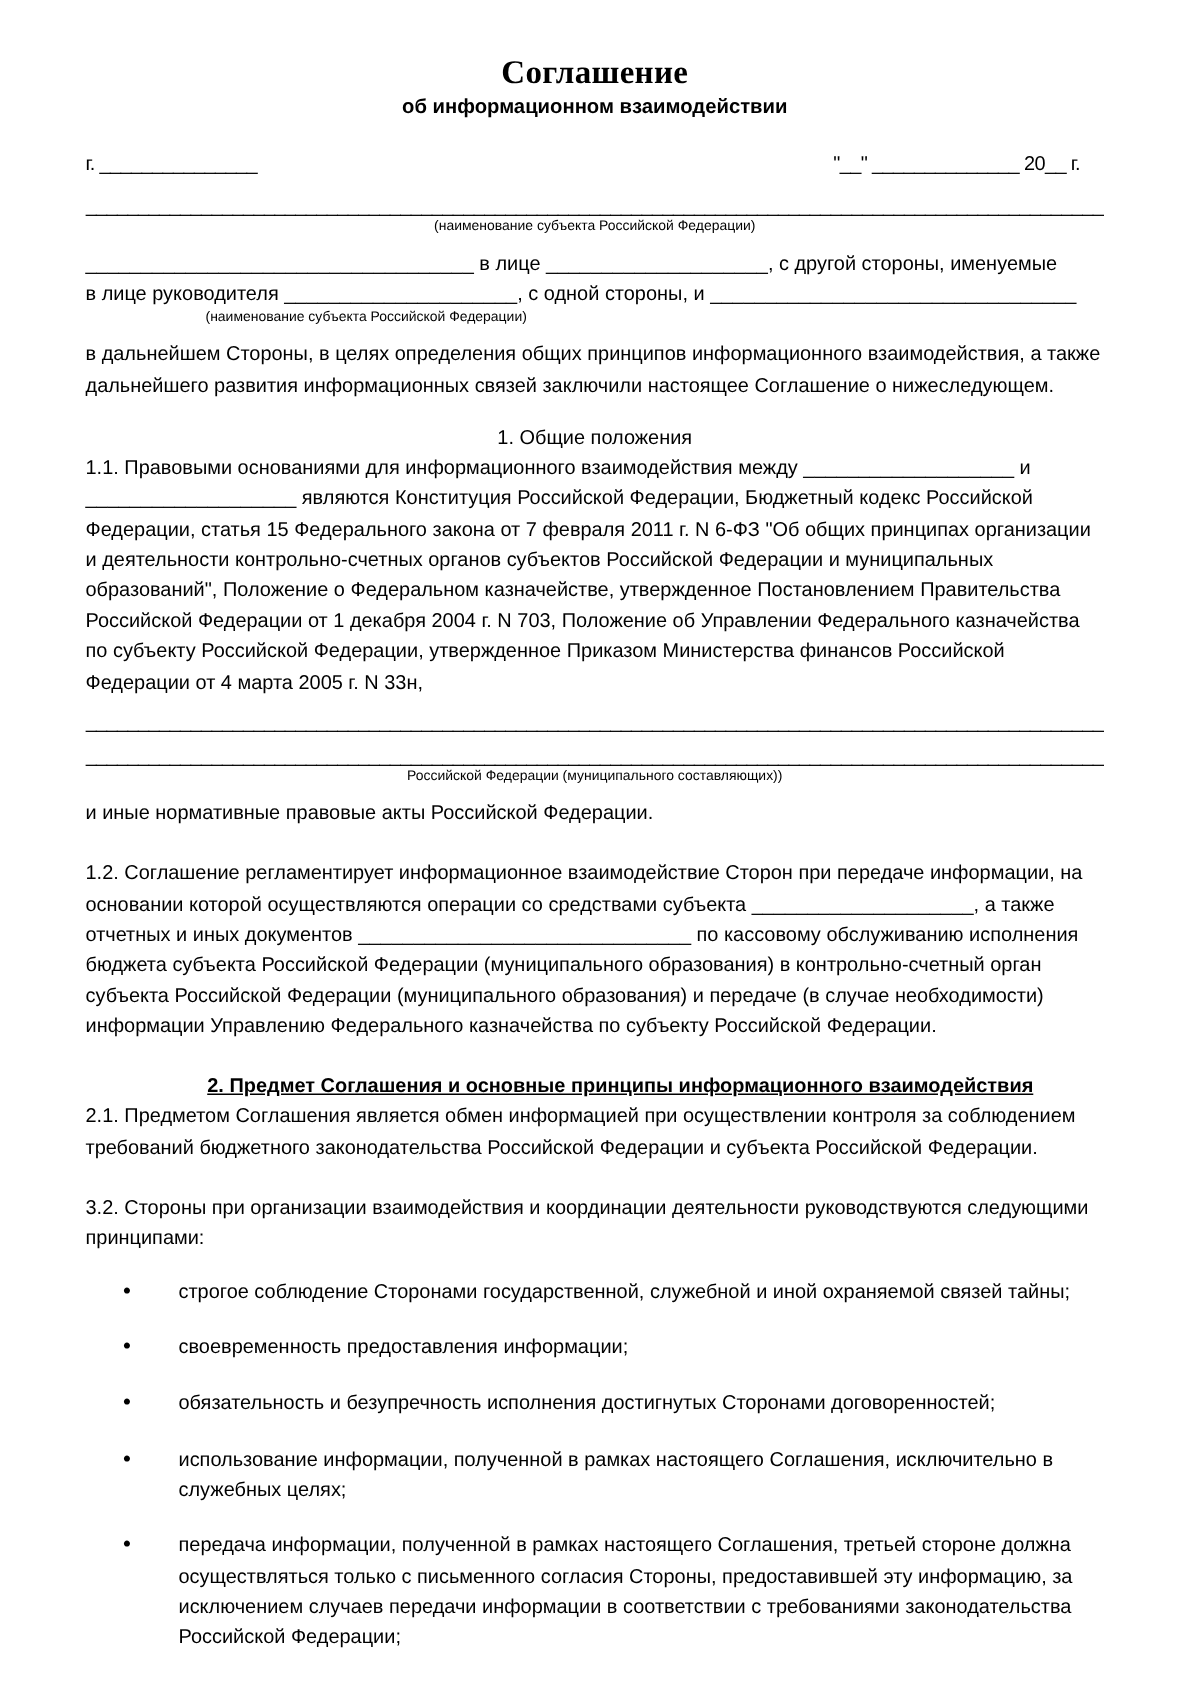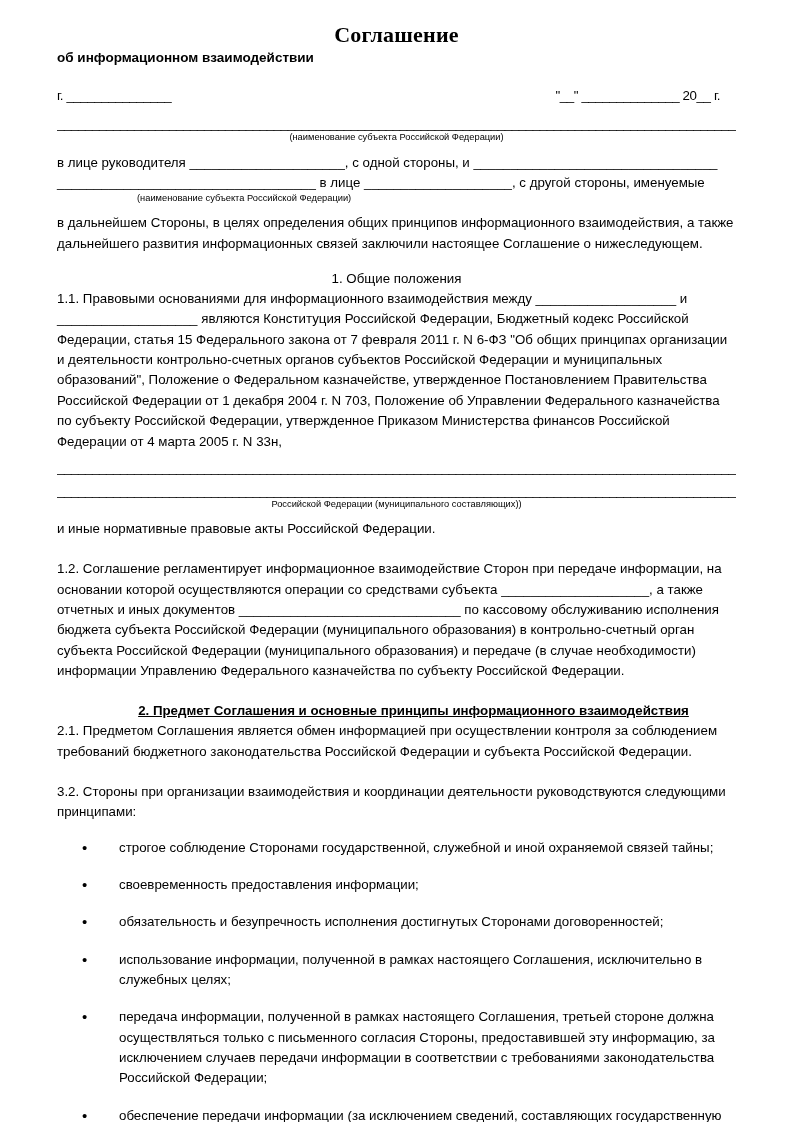--- a/index.html
+++ b/index.html
@@ -12,38 +12,39 @@
     height: 1122px;
     font-family: "Liberation Sans", sans-serif;
     color: #000000;
     -webkit-font-smoothing: antialiased;
   }
   .page {
     position: relative;
     width: 793px;
     height: 1122px;
     box-sizing: border-box;
-    padding: 22px 57px 0 57px;
+    padding: 35px 57px 0 57px;
     overflow: hidden;
   }
 
   
   .doc-title {
     font-family: "Liberation Serif", serif;
     font-weight: bold;
     font-size: 22px;
     text-align: center;
     line-height: 1.15;
     margin: 0 0 3px 0;
     letter-spacing: 0.2px;
   }
   .doc-subtitle {
     font-family: "Liberation Sans", sans-serif;
     font-weight: bold;
     font-size: 13.5px;
+    text-align: center;
     line-height: 1.2;
     margin: 0 0 22px 0;
   }
 
   
   .date-row {
     display: flex;
     justify-content: space-between;
     align-items: flex-start;
     font-size: 13.3px;
@@ -138,22 +139,22 @@
   <div class="date-row">
     <span class="left blank">г. _______________</span>
     <span class="right blank">"__" ______________ 20__ г.</span>
   </div>
 
   <div class="rule blank">_________________________________________________________________________________________________</div>
   <div class="caption">(наименование субъекта Российской Федерации)</div>
 
   <div class="gap-s"></div>
 
+  <p class="body">___________________________________ в лице ____________________, с другой стороны, именуемые</p>
   <p class="body">в лице руководителя _____________________, с одной стороны, и _________________________________</p>
-  <p class="body">___________________________________ в лице ____________________, с другой стороны, именуемые</p>
   <div class="caption-left">(наименование субъекта Российской Федерации)</div>
 
   <div class="gap-s"></div>
 
   <p class="body">в дальнейшем Стороны, в целях определения общих принципов информационного взаимодействия, а также дальнейшего развития информационных связей заключили настоящее Соглашение о нижеследующем.</p>
 
   <div class="gap-m"></div>
 
   <h2 class="section">1. Общие положения</h2>
   <p class="body">1.1. Правовыми основаниями для информационного взаимодействия между ___________________ и ___________________ являются Конституция Российской Федерации, Бюджетный кодекс Российской Федерации, статья 15 Федерального закона от 7 февраля 2011 г. N 6-ФЗ "Об общих принципах организации и деятельности контрольно-счетных органов субъектов Российской Федерации и муниципальных образований", Положение о Федеральном казначействе, утвержденное Постановлением Правительства Российской Федерации от 1 декабря 2004 г. N 703, Положение об Управлении Федерального казначейства по субъекту Российской Федерации, утвержденное Приказом Министерства финансов Российской Федерации от 4 марта 2005 г. N 33н,</p>

